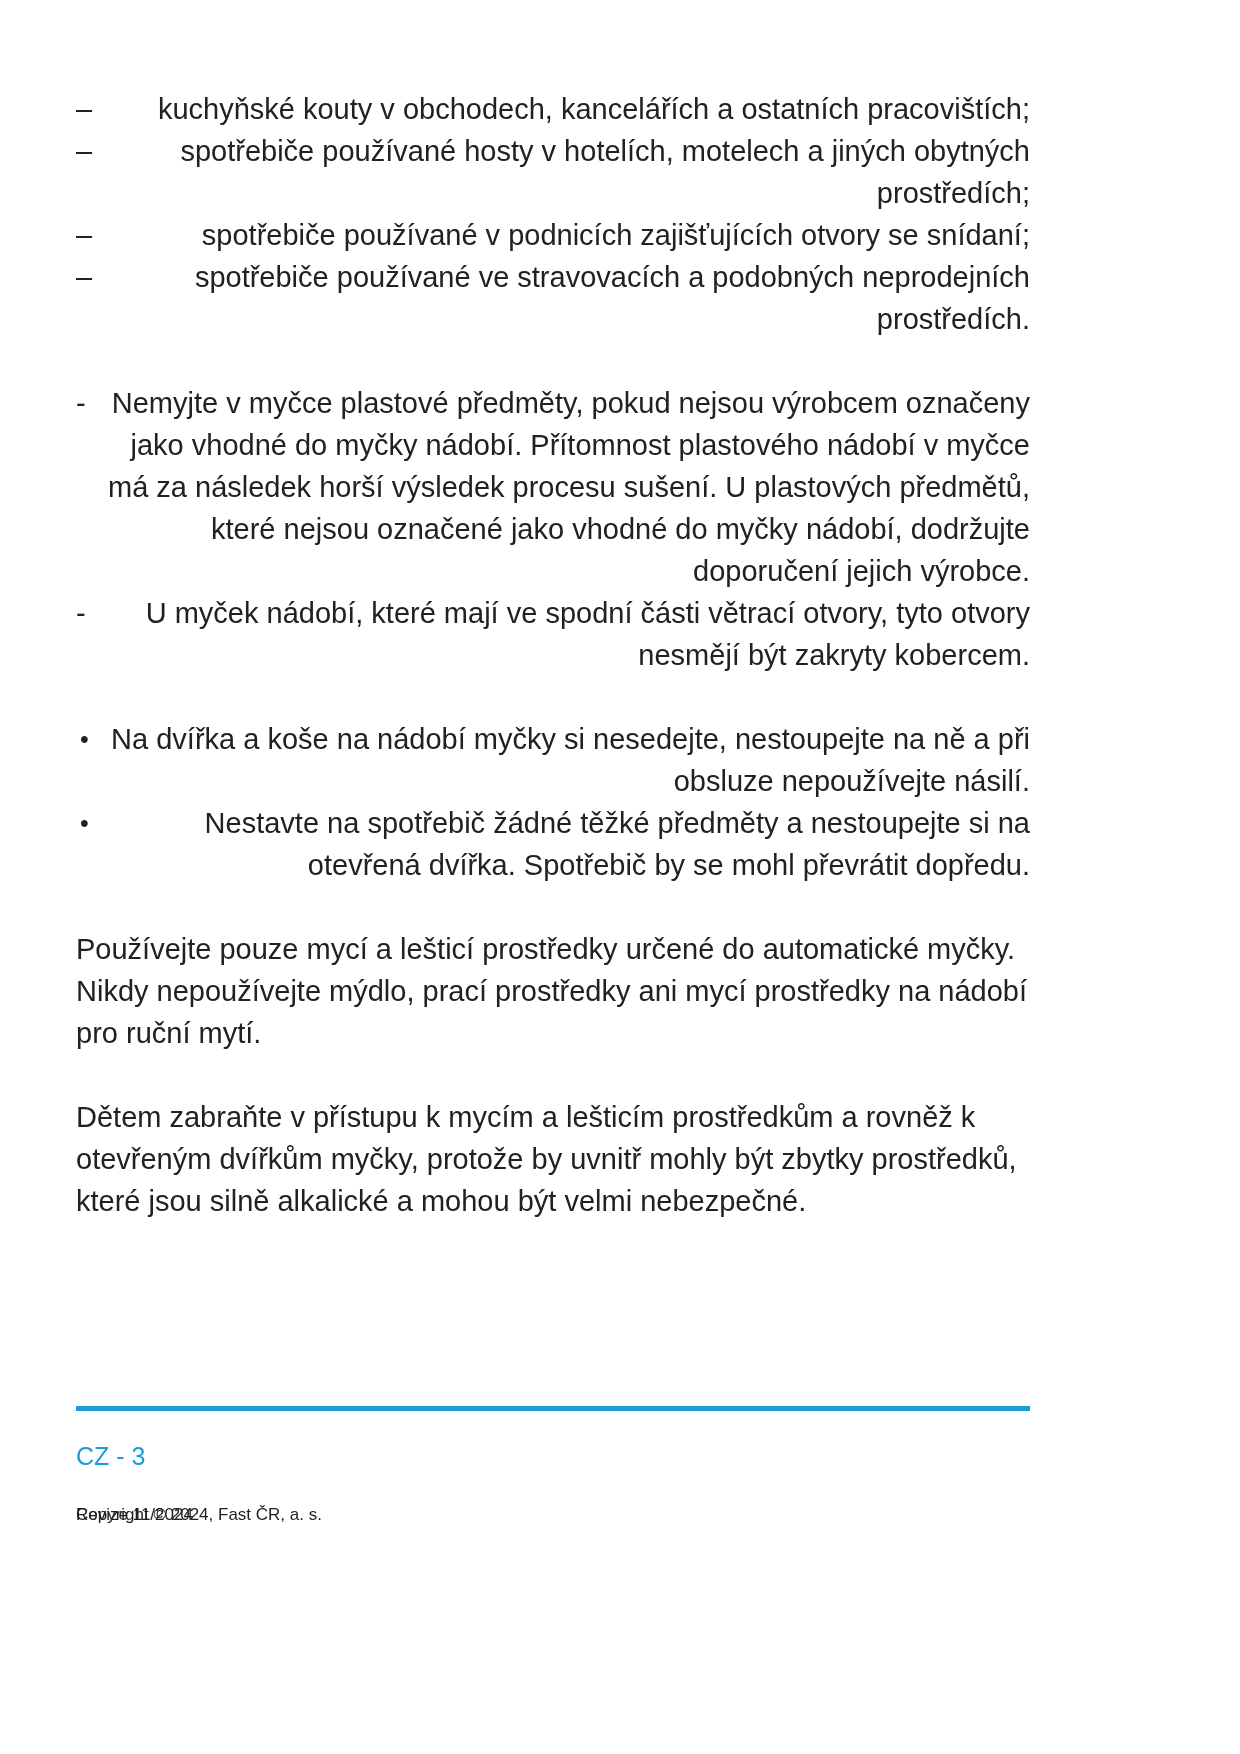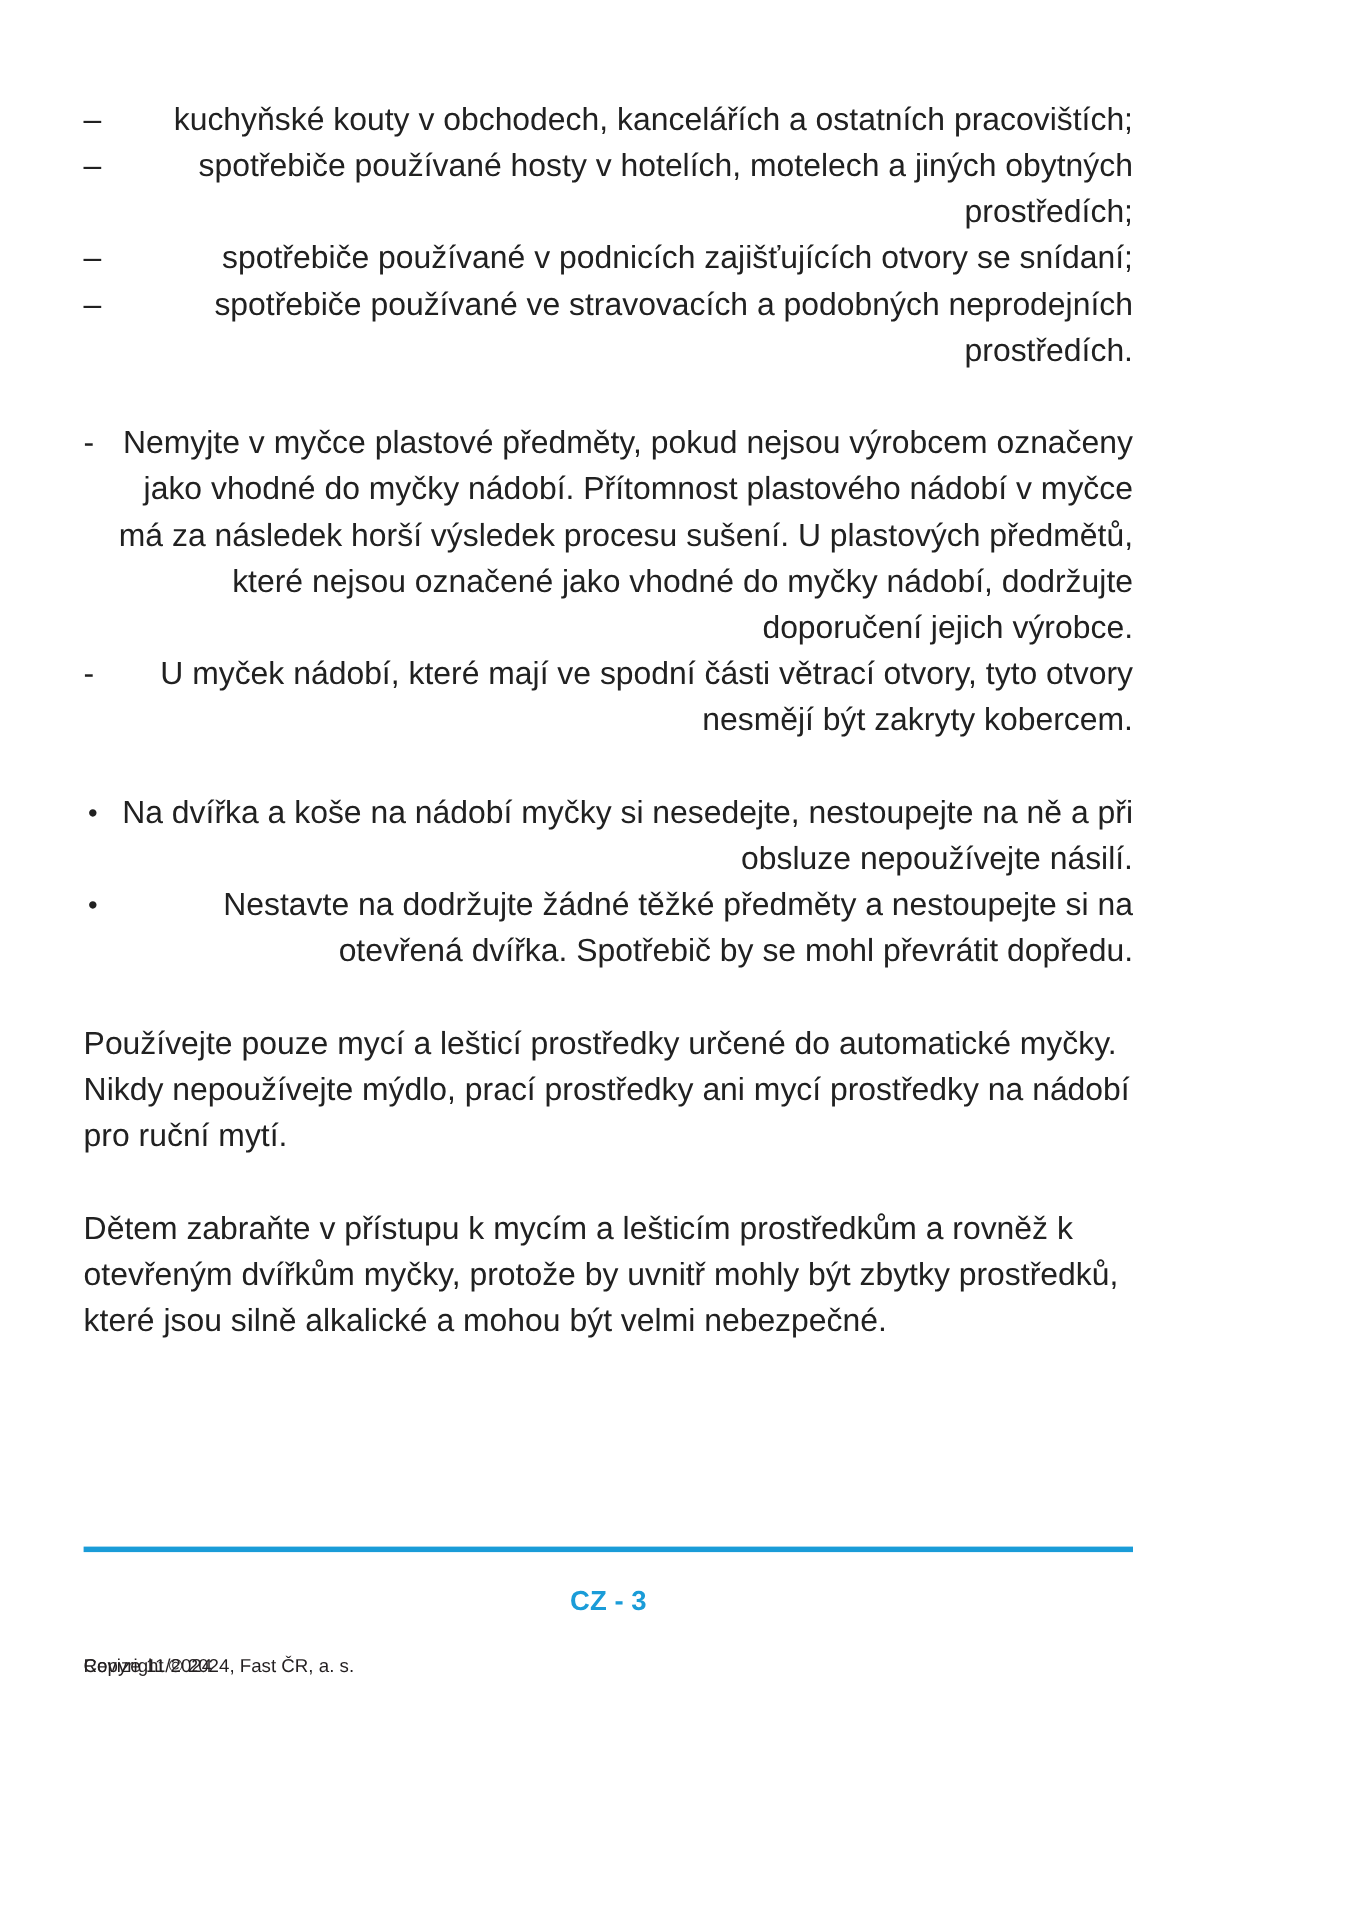--- a/index.html
+++ b/index.html
@@ -57,23 +57,23 @@
     top: 1406px;
     width: 954px;
     height: 5px;
     background: #1a9cd8;
   }
   .page-label {
     position: absolute;
     left: 76px;
     top: 1442px;
     width: 954px;
-    text-align: center;
+    text-align: left;
     font-size: 25px;
-    font-weight: bold;
+    font-weight: normal;
     color: #1a9cd8;
   }
   .footer-copyright {
     position: absolute;
     left: 76px;
     top: 1505px;
     font-size: 17px;
     color: #231f20;
     text-align: right;
   }
@@ -129,21 +129,21 @@
 
     <div class="block-gap"></div>
 
     <div class="list">
       <div class="li bullet-li">
         <span class="marker">•</span>
         <span class="txt">Na dvířka a koše na nádobí myčky si nesedejte, nestoupejte na ně a při obsluze nepoužívejte násilí.</span>
       </div>
       <div class="li bullet-li">
         <span class="marker">•</span>
-        <span class="txt">Nestavte na dodržujte žádné těžké předměty a nestoupejte si na otevřená dvířka. Spotřebič by se mohl převrátit dopředu.</span>
+        <span class="txt">Nestavte na spotřebič žádné těžké předměty a nestoupejte si na otevřená dvířka. Spotřebič by se mohl převrátit dopředu.</span>
       </div>
     </div>
 
     <div class="block-gap"></div>
 
     <p class="para">Používejte pouze mycí a lešticí prostředky určené do automatické myčky. Nikdy nepoužívejte mýdlo, prací prostředky ani mycí prostředky na nádobí pro ruční mytí.</p>
 
     <div class="block-gap"></div>
 
     <p class="para">Dětem zabraňte v přístupu k mycím a lešticím prostředkům a rovněž k otevřeným dvířkům myčky, protože by uvnitř mohly být zbytky prostředků, které jsou silně alkalické a mohou být velmi nebezpečné.</p>

